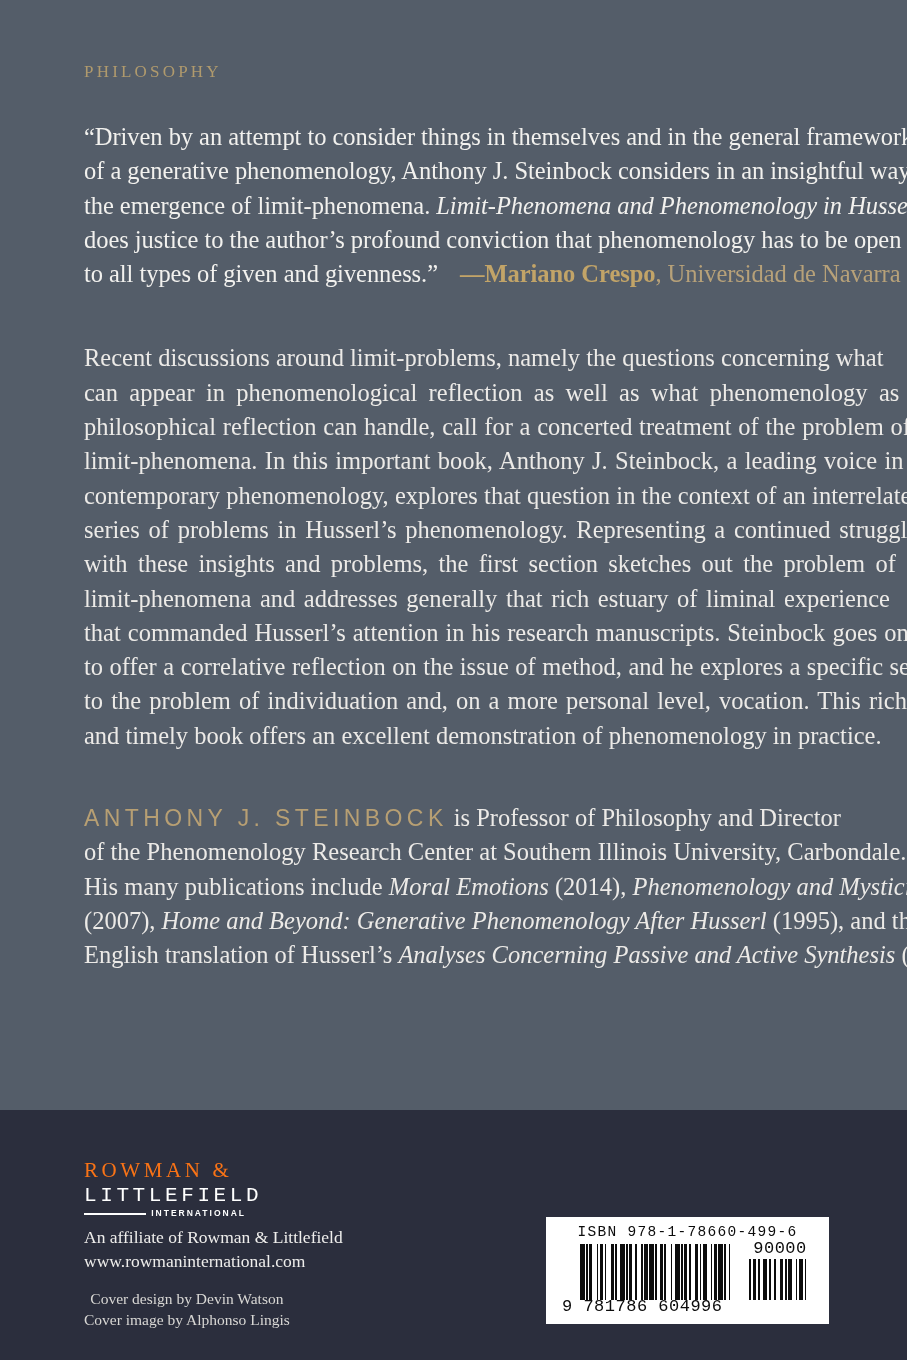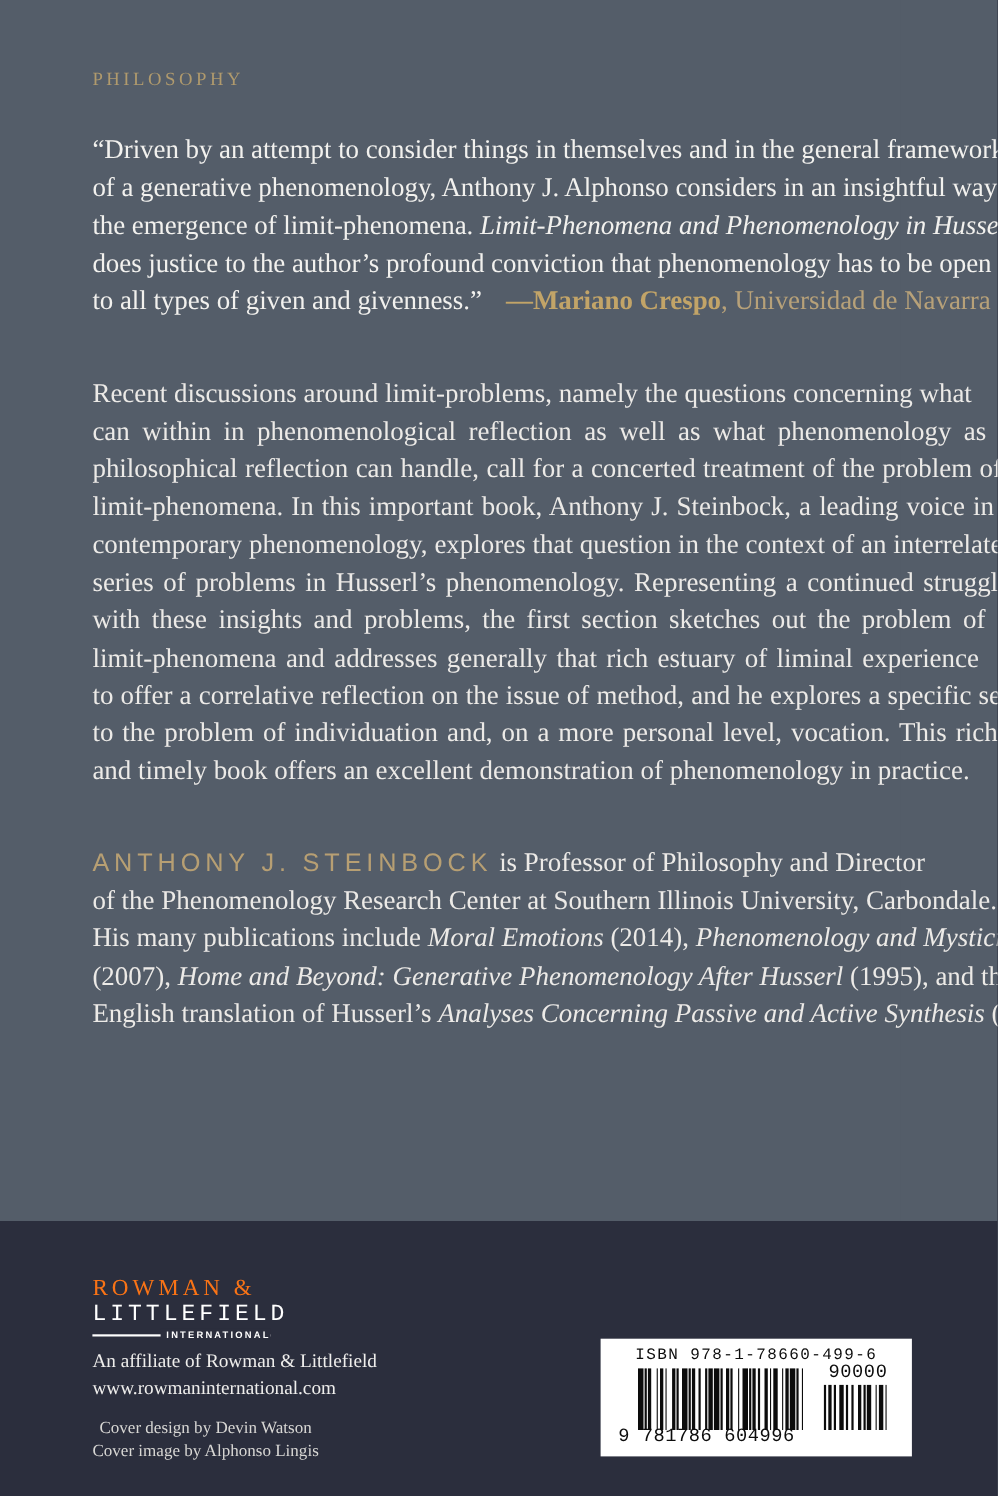--- a/index.html
+++ b/index.html
@@ -257,35 +257,36 @@
 <body>
 
 <div class="cover">
 
   <div class="main-panel">
 
     <div class="category">PHILOSOPHY</div>
 
     <div class="quote-block">
       <div class="quote-line">“Driven by an attempt to consider things in themselves and in the general framework</div>
-      <div class="quote-line">of a generative phenomenology, Anthony J. Alphonso considers in an insightful way</div>
+      <div class="quote-line">of a generative phenomenology, Anthony J. Steinbock considers in an insightful way</div>
       <div class="quote-line"><span>the emergence of limit-phenomena. </span><span class="ital">Limit-Phenomena and Phenomenology in Husserl</span></div>
       <div class="quote-line">does justice to the author’s profound conviction that phenomenology has to be open</div>
       <div class="quote-line"><span>to all types of given and givenness.”</span><span class="attrib-gap"></span><span class="attrib-name">—Mariano Crespo</span><span class="attrib-place">, Universidad de Navarra</span></div>
     </div>
 
     <div class="body-block">
       <div class="body-line j">Recent discussions around limit-problems, namely the questions concerning what</div>
-      <div class="body-line j" style="word-spacing:5.2px;">can within in phenomenological reflection as well as what phenomenology as</div>
+      <div class="body-line j" style="word-spacing:5.2px;">can appear in phenomenological reflection as well as what phenomenology as</div>
       <div class="body-line j" style="word-spacing:0.6px;">philosophical reflection can handle, call for a concerted treatment of the problem of</div>
       <div class="body-line j" style="word-spacing:1.2px;">limit-phenomena. In this important book, Anthony J. Steinbock, a leading voice in</div>
       <div class="body-line j" style="word-spacing:0.1px;">contemporary phenomenology, explores that question in the context of an interrelated</div>
       <div class="body-line j" style="word-spacing:2.6px;">series of problems in Husserl’s phenomenology. Representing a continued struggle</div>
       <div class="body-line j" style="word-spacing:4.2px;">with these insights and problems, the first section sketches out the problem of</div>
       <div class="body-line j" style="word-spacing:2.4px;">limit-phenomena and addresses generally that rich estuary of liminal experience</div>
+      <div class="body-line j" style="word-spacing:0.9px;">that commanded Husserl’s attention in his research manuscripts. Steinbock goes on</div>
       <div class="body-line j" style="word-spacing:0.4px;">to offer a correlative reflection on the issue of method, and he explores a specific set</div>
       <div class="body-line j" style="word-spacing:2.0px;">to the problem of individuation and, on a more personal level, vocation. This rich</div>
       <div class="body-line j">and timely book offers an excellent demonstration of phenomenology in practice.</div>
     </div>
 
     <div class="bio-block">
       <div class="bio-line"><span class="author-name">ANTHONY J. STEINBOCK</span><span> is Professor of Philosophy and Director</span></div>
       <div class="bio-line">of the Phenomenology Research Center at Southern Illinois University, Carbondale.</div>
       <div class="bio-line"><span>His many publications include </span><span class="ital">Moral Emotions</span><span> (2014), </span><span class="ital">Phenomenology and Mysticism</span></div>
       <div class="bio-line"><span>(2007), </span><span class="ital">Home and Beyond: Generative Phenomenology After Husserl</span><span> (1995), and the</span></div>

